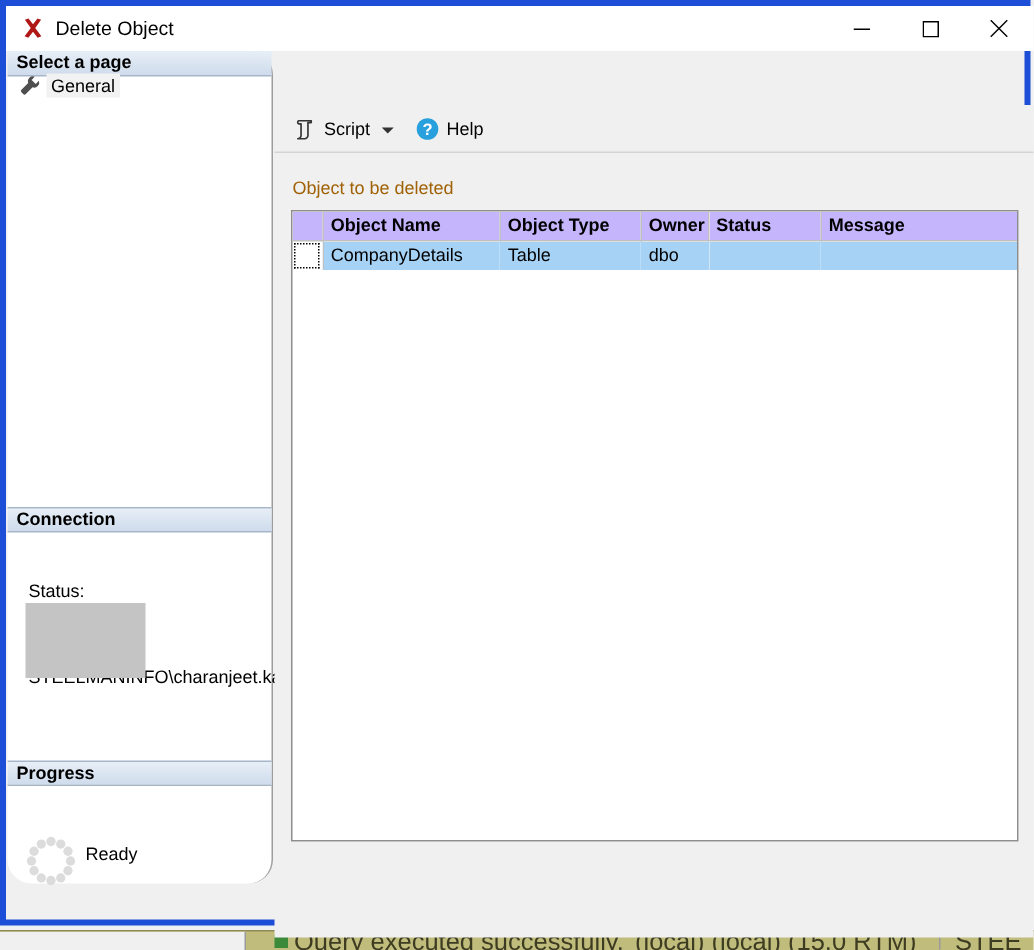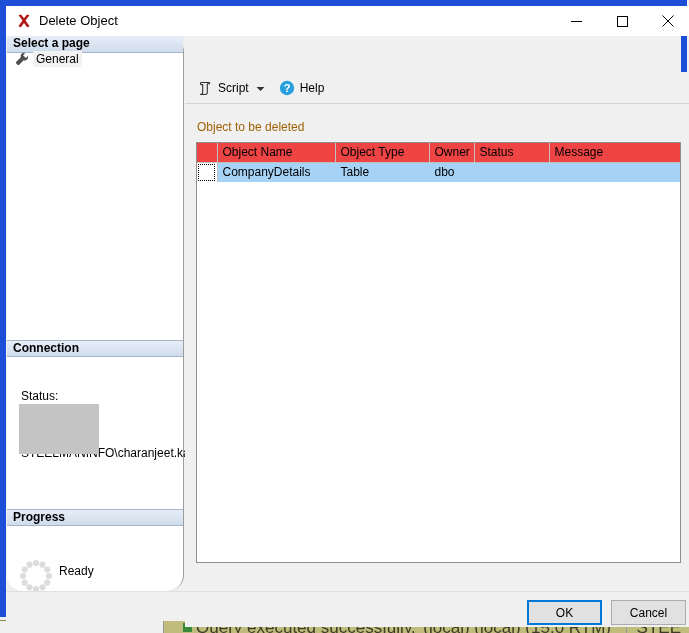--- a/index.html
+++ b/index.html
@@ -76,21 +76,21 @@
   }
 
   
   #dialog {
     position: absolute;
     left: 0;
     top: 0;
     width: 687px;
     height: 617px;
     background: #f0f0f0;
-    border: 6px solid #1d4ed8;
+    border: 4px solid #1d4ed8;
     box-sizing: border-box;
   }
 
   
   #titlebar {
     position: absolute;
     left: 0; top: 0;
     width: 685px;
     height: 30px;
     background: #ffffff;
@@ -320,24 +320,24 @@
     box-sizing: border-box;
     overflow: hidden;
   }
   table.objgrid {
     border-collapse: collapse;
     table-layout: fixed;
     width: 483px;
     font-size: 12px;
   }
   table.objgrid th {
-    background: #ef4444;
+    background: #c4b5fd;
     border-right: 1px solid #c0c0c0;
     border-bottom: 1px solid #c0c0c0;
-    font-weight: normal;
+    font-weight: bold;
     text-align: left;
     padding: 2px 0 3px 5px;
     height: 17px;
     color: #000;
     box-sizing: border-box;
     overflow: hidden;
     white-space: nowrap;
   }
   table.objgrid td {
     background: #a6d2f5;
@@ -569,17 +569,13 @@
               <td></td>
               <td></td>
             </tr>
           </tbody>
         </table>
       </div>
 
     </div>
   </div>
 
-  <div id="footer">
-    <button class="footer-btn" id="btn-ok">OK</button>
-    <button class="footer-btn" id="btn-cancel">Cancel</button>
-  </div>
 </div>
 
 </body></html>

